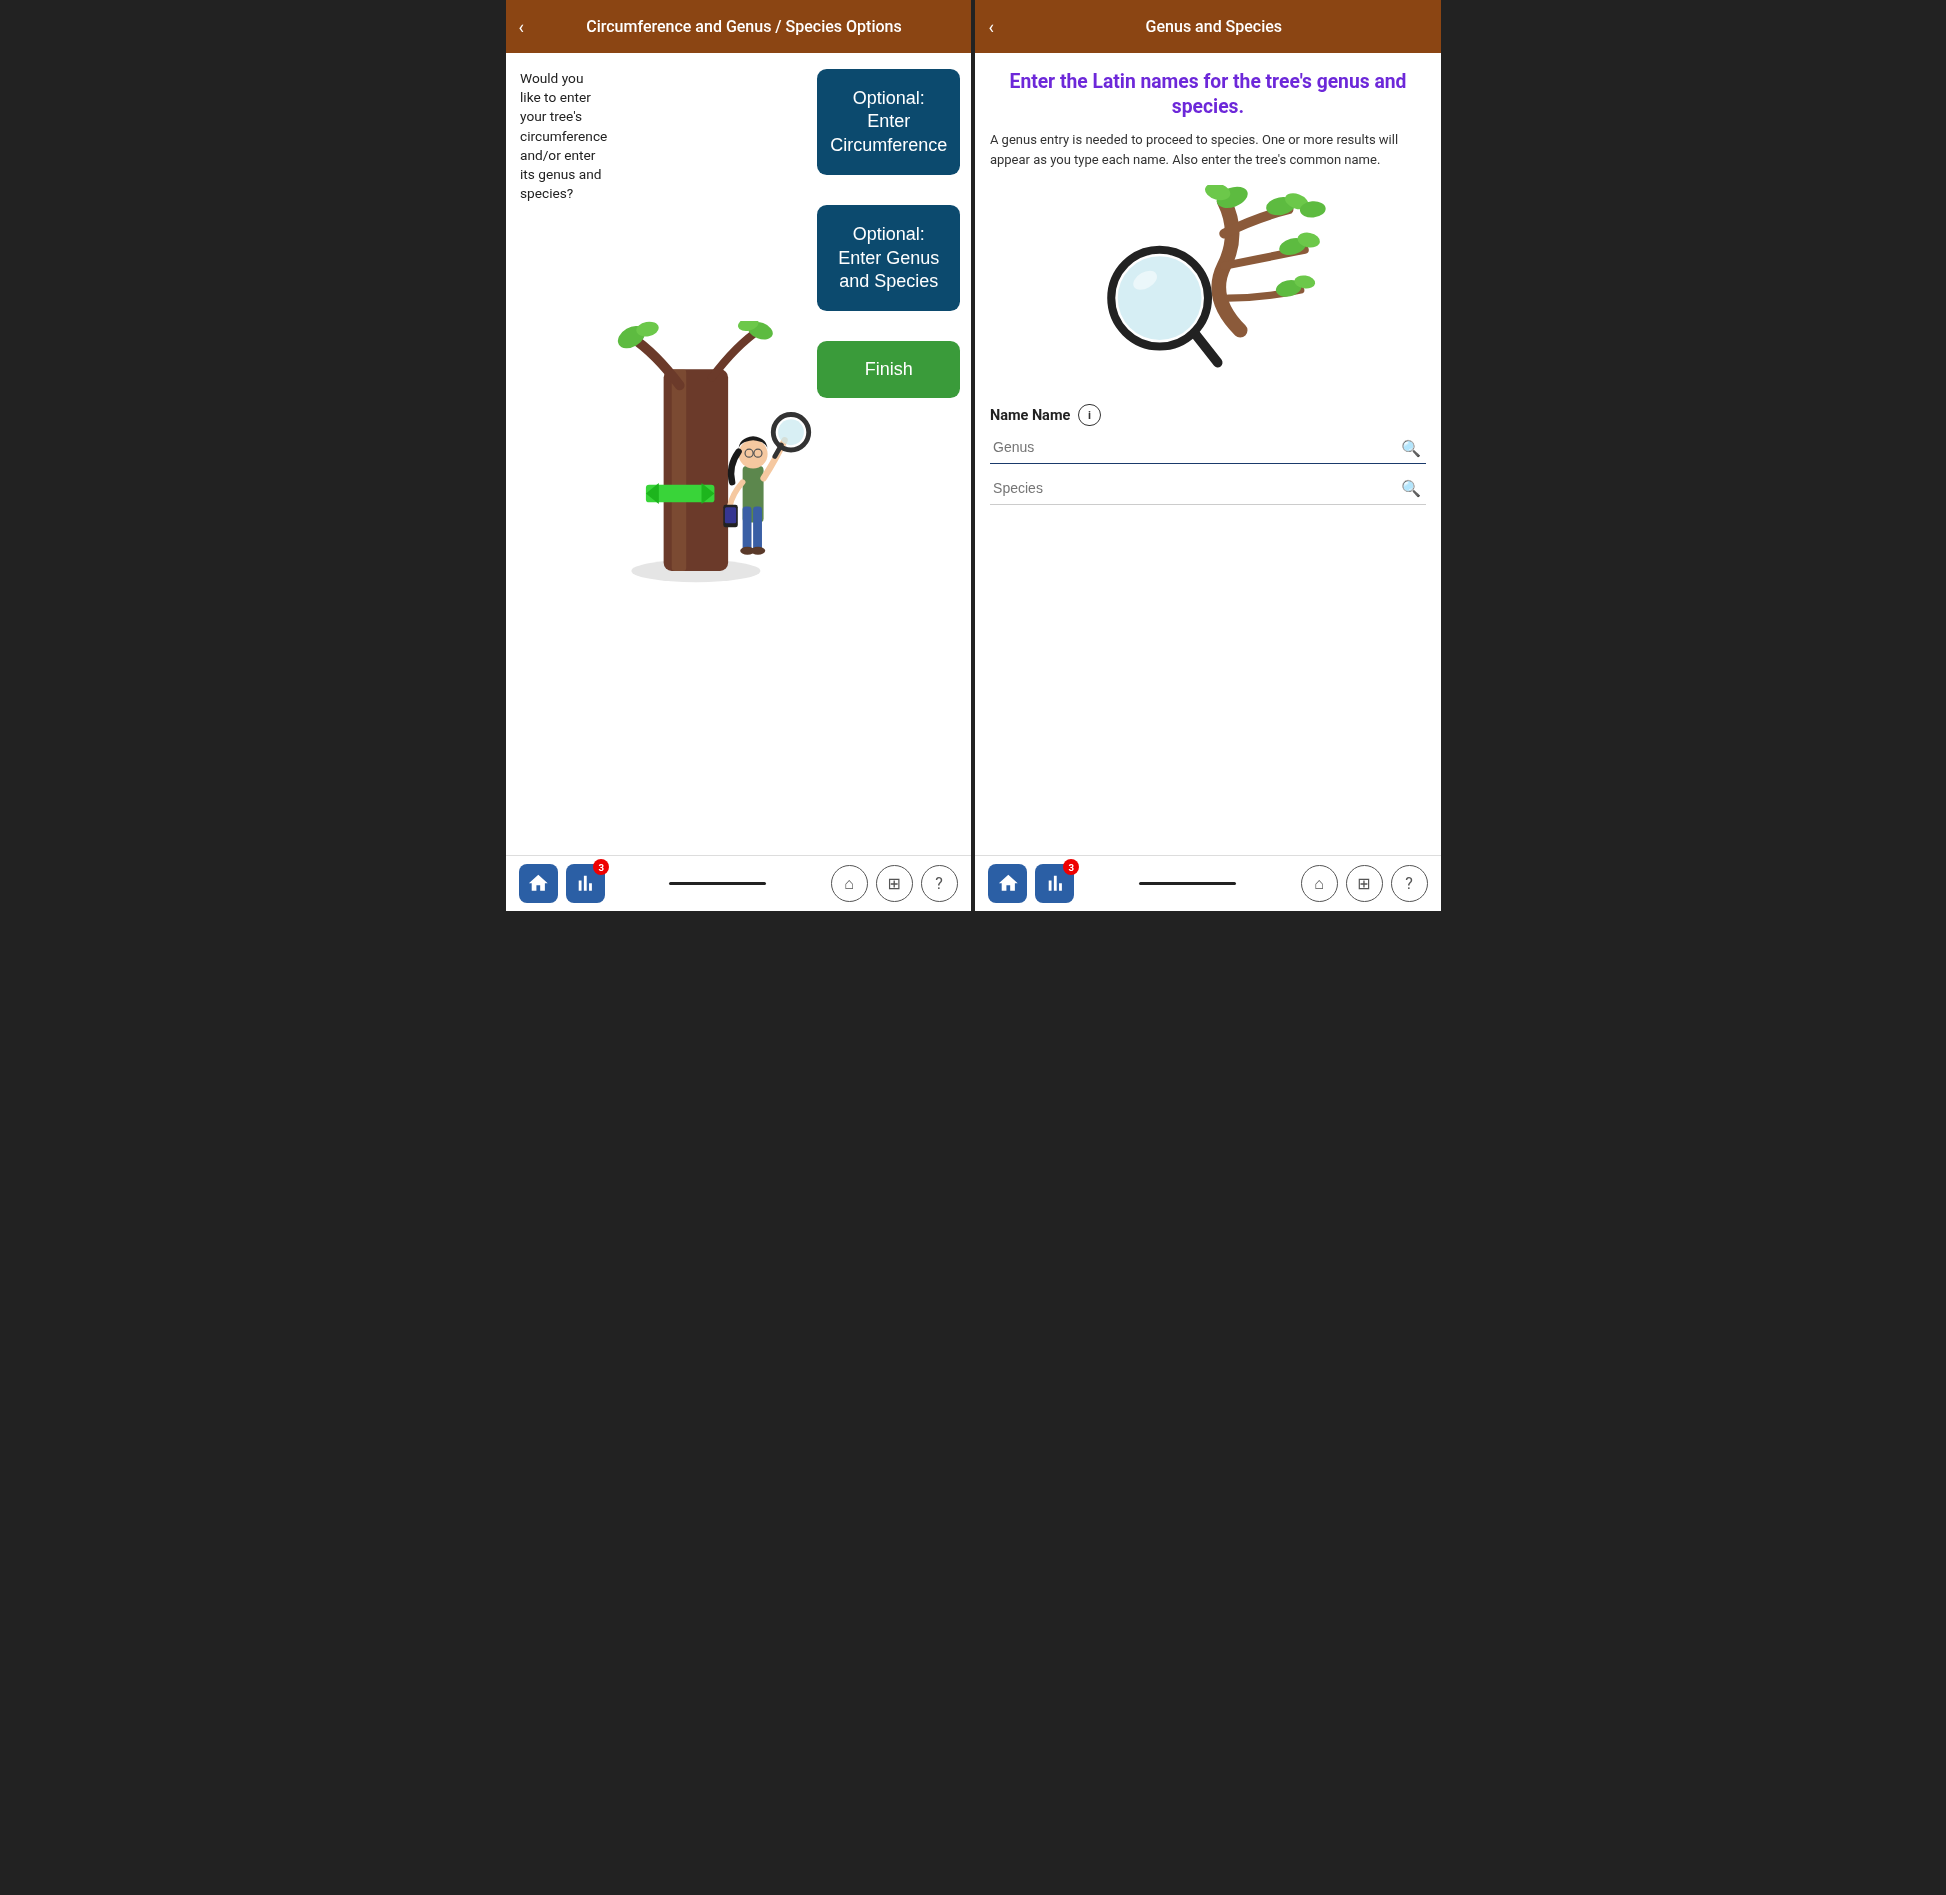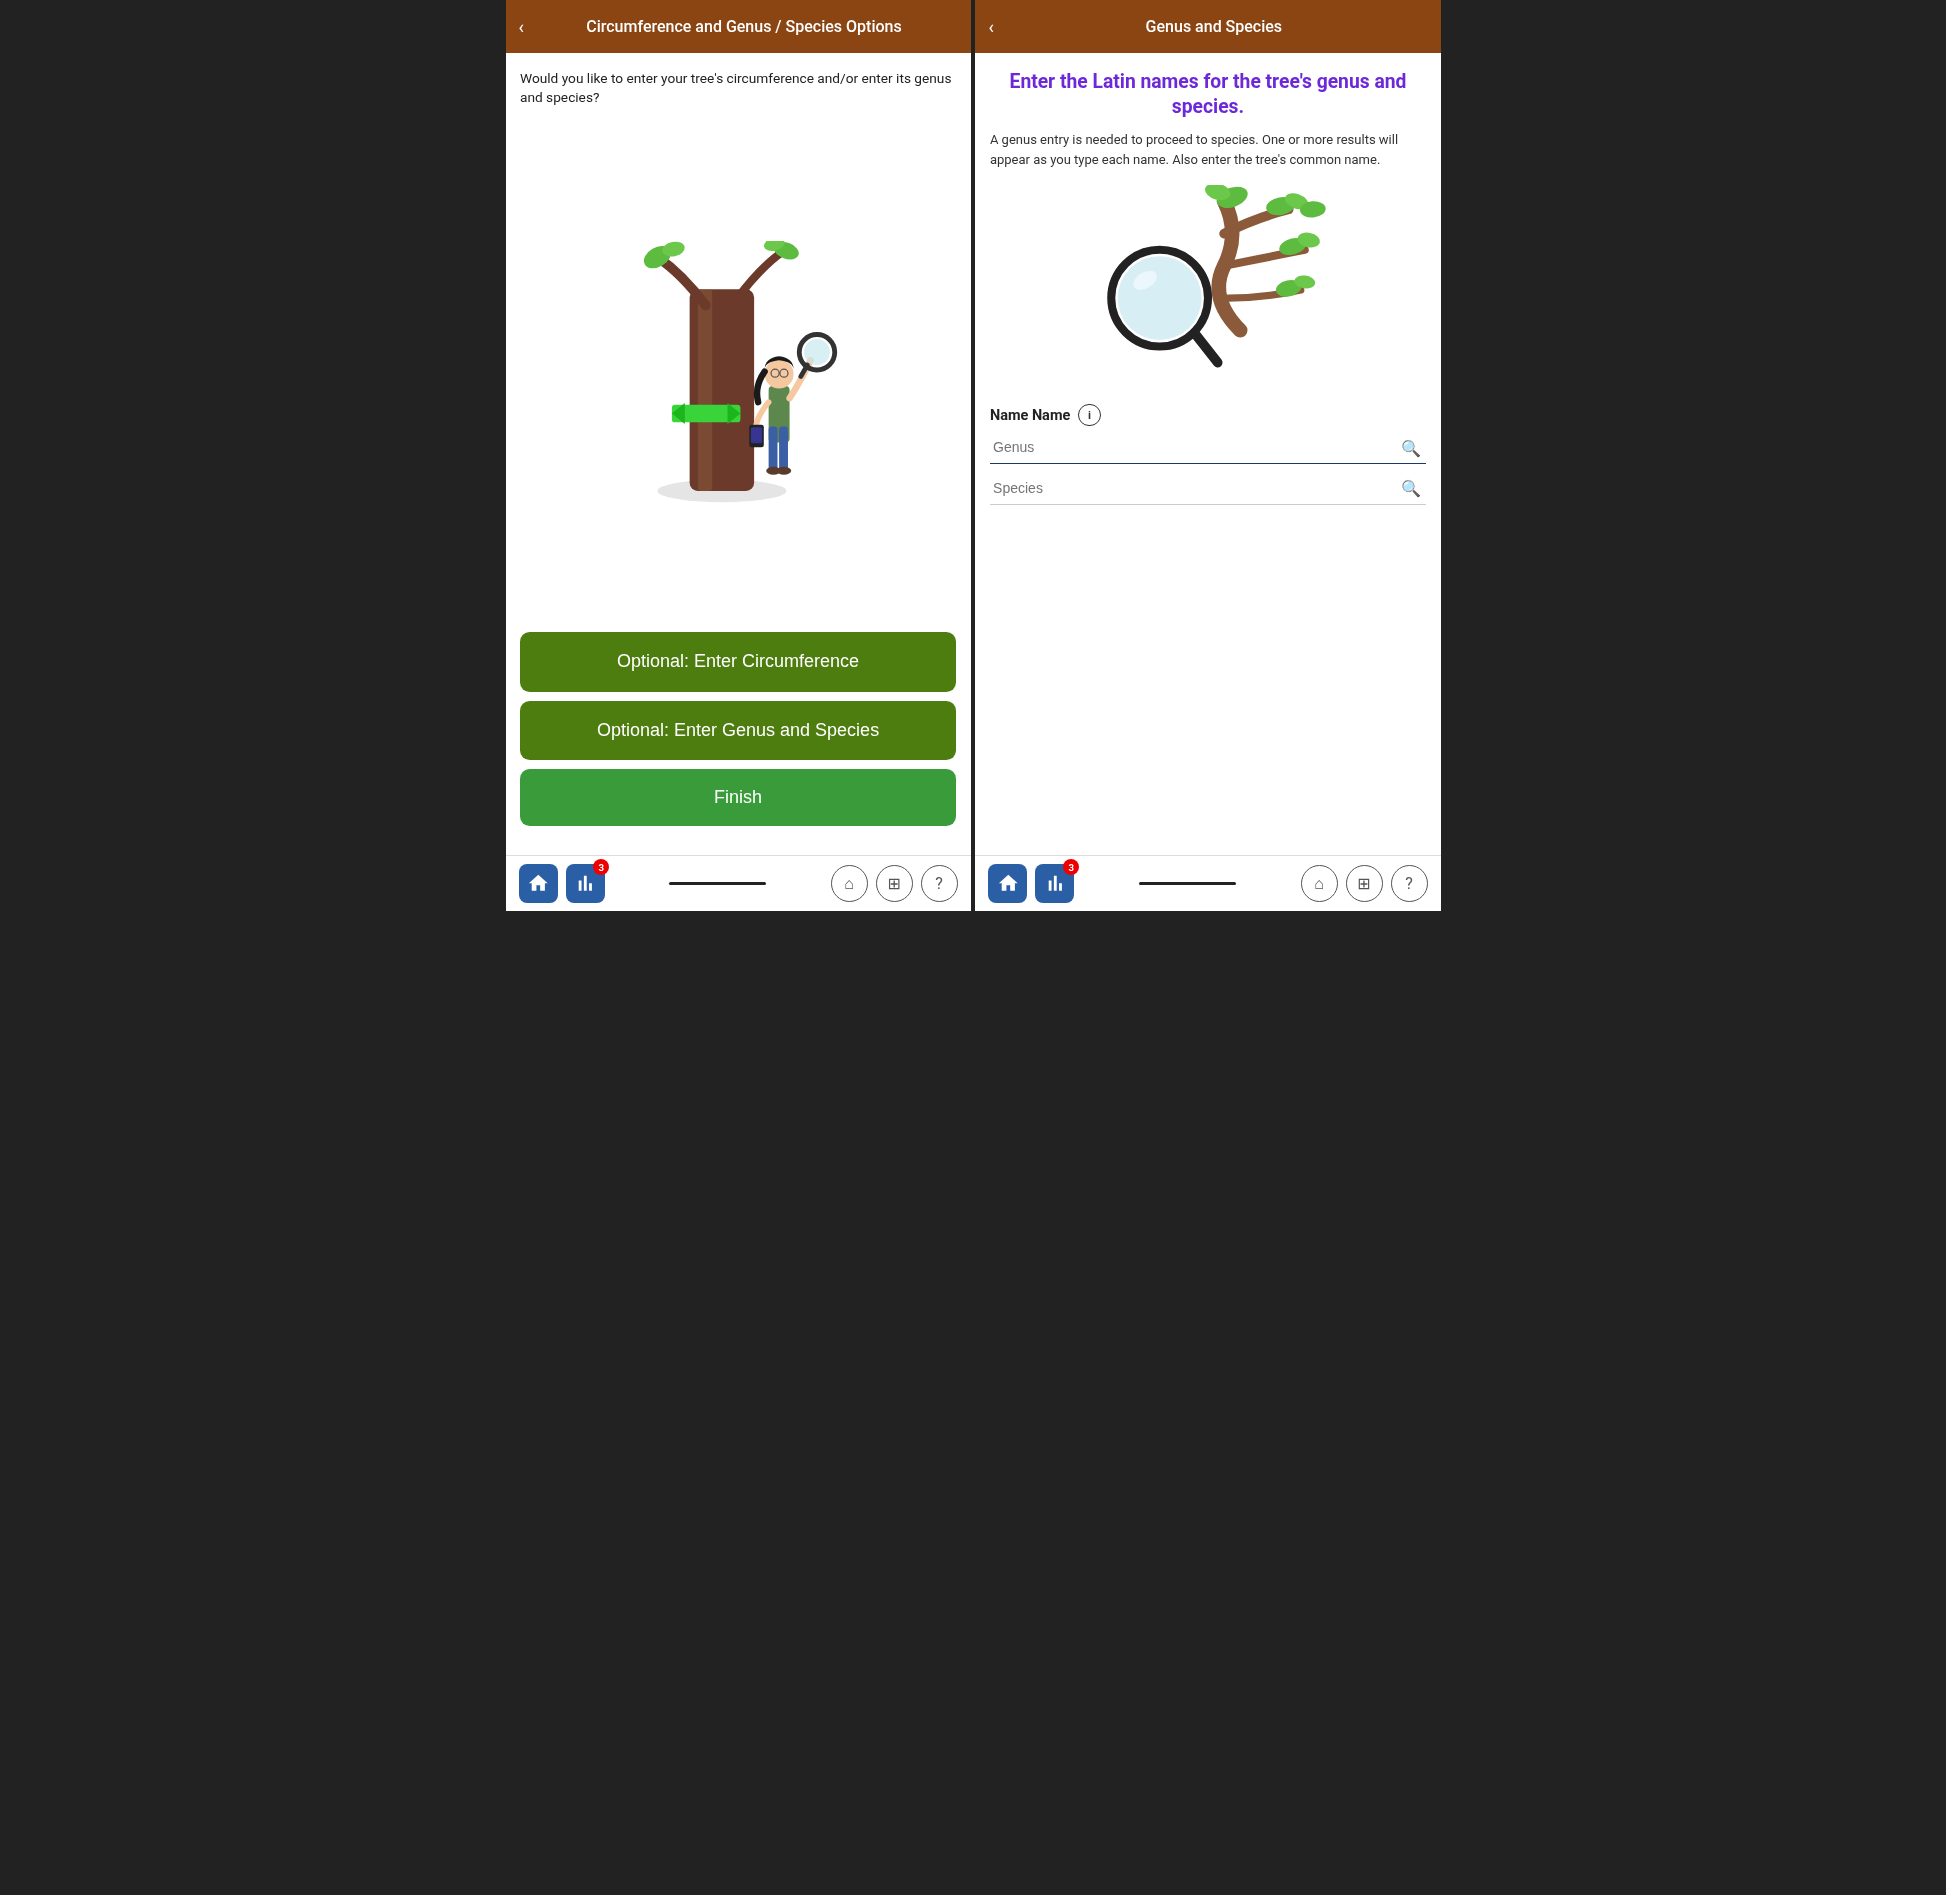--- a/index.html
+++ b/index.html
@@ -45,47 +45,46 @@
       font-weight: 500;
       flex: 1;
       text-align: center;
     }
 
     
     .screen1-content {
       flex: 1;
       padding: 16px 14.5px;
       display: flex;
-      flex-direction: column;
       gap: 0;
     }
     .screen1-question {
       font-size: 13.7px;
       color: #222;
       line-height: 1.4;
       margin-bottom: 8px;
     }
     .screen1-illustration {
       flex: 1;
       display: flex;
       justify-content: center;
       align-items: center;
       min-height: 274px;
       position: relative;
     }
     .btn-orange {
-      background: #4d7c0f;
+      background: #0c4a6e;
       color: #fff;
       border: none;
       border-radius: 9.7px;
       padding: 18px 13px;
       font-size: 18px;
       text-align: center;
       cursor: pointer;
-      margin-bottom: 9px;
+      margin-bottom: 30px;
       line-height: 1.3;
       width: 100%;
     }
     .btn-orange:last-of-type {
       margin-bottom: 14.5px;
     }
     .btn-green {
       background: #3A9B3A;
       color: #fff;
       border: none;

